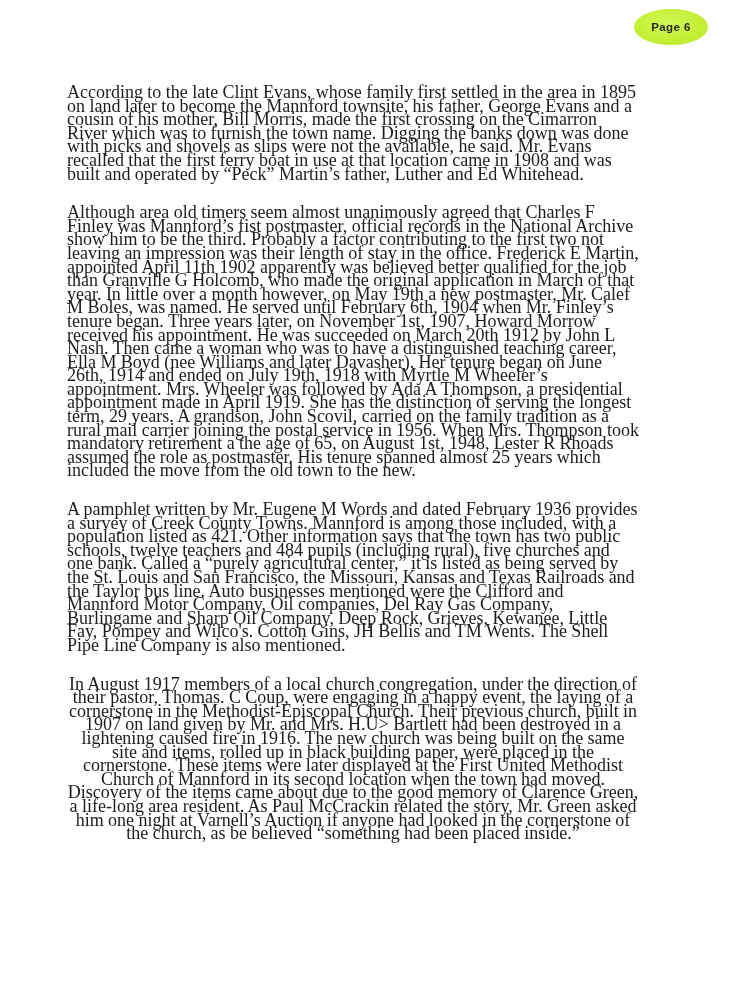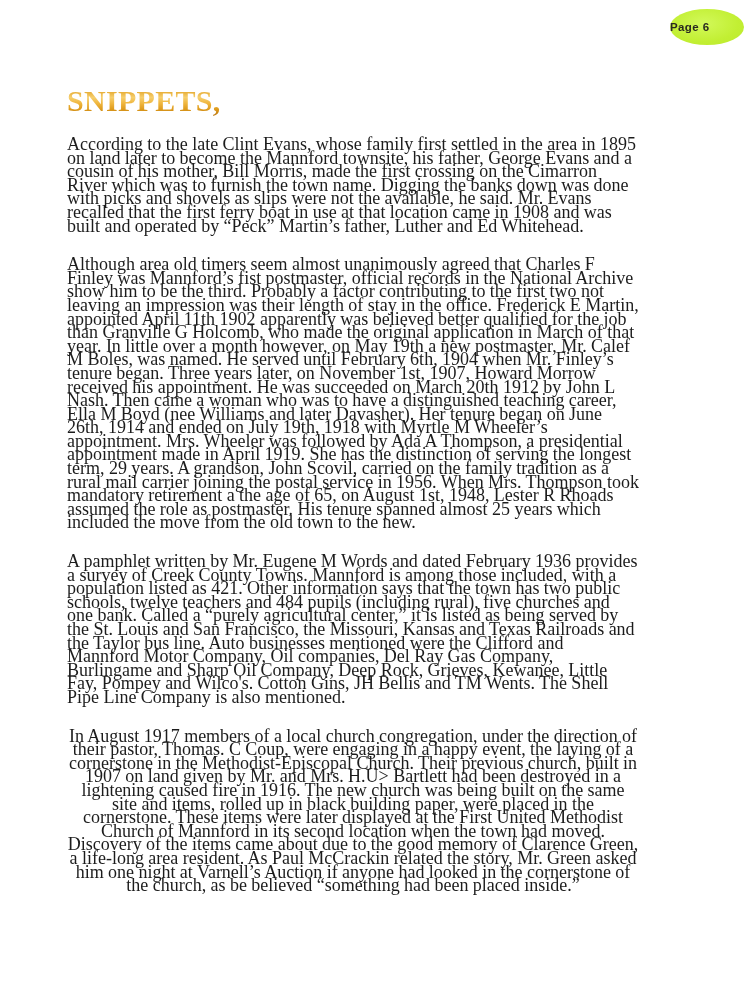--- a/index.html
+++ b/index.html
@@ -19,30 +19,30 @@
   .page {
     position: relative;
     width: 750px;
     height: 1003px;
     background: #ffffff;
   }
 
   
   .page-badge {
     position: absolute;
-    left: 670px;
+    left: 634px;
     top: 9px;
     width: 74px;
     height: 36px;
     border-radius: 50% / 50%;
     background: #c6f23c;
     background: radial-gradient(ellipse at 45% 40%, #d2f95a 0%, #c2ef33 60%, #bbe92c 100%);
     display: flex;
     align-items: center;
-    justify-content: flex-start;
+    justify-content: center;
   }
   .page-badge-label {
     font-family: "Liberation Sans", "DejaVu Sans", sans-serif;
     font-size: 11.5px;
     font-weight: 700;
     letter-spacing: 0.4px;
     color: #2a2a20;
     white-space: nowrap;
   }
 
@@ -92,21 +92,20 @@
 <body>
 
 <div class="page">
 
   <div class="page-badge">
     <span class="page-badge-label">Page 6</span>
   </div>
 
   <div class="content">
 
-    <h1 class="headline">SNIPPETS,</h1>
 
     <p class="para">According to the late Clint Evans, whose family first settled in the area in 1895 on land later to become the Mannford townsite, his father, George Evans and a cousin of his mother, Bill Morris, made the first crossing on the Cimarron River which was to furnish the town name. Digging the banks down was done with picks and shovels as slips were not the available, he said. Mr. Evans recalled that the first ferry boat in use at that location came in 1908 and was built and operated by “Peck” Martin’s father, Luther and Ed Whitehead.</p>
 
     <p class="para">Although area old timers seem almost unanimously agreed that Charles F Finley was Mannford’s fist postmaster, official records in the National Archive show him to be the third. Probably a factor contributing to the first two not leaving an impression was their length of stay in the office. Frederick E Martin, appointed April 11th 1902 apparently was believed better qualified for the job than Granville G Holcomb, who made the original application in March of that year. In little over a month however, on May 19th a new postmaster, Mr. Calef M Boles, was named. He served until  February 6th, 1904 when Mr. Finley’s tenure began. Three years later, on November 1st, 1907, Howard Morrow received his appointment.  He was succeeded on March 20th 1912 by John L Nash. Then came a woman who was to have a distinguished teaching career, Ella M Boyd (nee Williams and later Davasher). Her tenure began on June 26th, 1914 and ended on July 19th, 1918 with Myrtle M Wheeler’s appointment. Mrs. Wheeler was followed by Ada A Thompson, a presidential appointment made in April 1919. She has the distinction of serving the longest term, 29 years. A grandson, John Scovil, carried on the family tradition as a rural mail carrier  joining the postal service in 1956. When Mrs. Thompson took mandatory retirement a the age of 65, on August 1st, 1948, Lester R Rhoads assumed the role as postmaster. His tenure spanned almost 25 years which included the move from the old town to the new.</p>
 
     <p class="para">A pamphlet written by Mr. Eugene M Words and dated February 1936 provides a survey of Creek County Towns. Mannford is among those included, with a population listed as 421. Other information says that the town has two public schools, twelve teachers and 484 pupils (including rural), five churches and one bank. Called a “purely agricultural center,” it is listed as being served by the St. Louis and San Francisco, the Missouri, Kansas and Texas Railroads and the Taylor bus line. Auto businesses mentioned were the Clifford and Mannford Motor Company, Oil companies, Del Ray Gas Company, Burlingame and Sharp Oil Company, Deep Rock, Grieves, Kewanee, Little Fay, Pompey and Wilco's. Cotton Gins, JH Bellis and TM Wents. The Shell Pipe Line Company is also mentioned.</p>
 
     <p class="para">In August 1917 members of a local church congregation, under the direction of their pastor, Thomas. C Coup, were engaging in a happy event, the laying of a cornerstone in the Methodist-Episcopal Church. Their previous church, built in 1907 on land given by Mr. and Mrs. H.U&gt; Bartlett had been destroyed in a lightening caused fire in 1916. The new church was being built on the same site and items, rolled up in black building paper, were placed in the cornerstone. These items were later displayed at the First United Methodist Church of Mannford in its second location when the town had moved. Discovery of the items came about due to the good memory of  Clarence Green, a life-long area resident. As Paul McCrackin related the story, Mr. Green asked him one night at Varnell’s Auction if anyone had looked in the cornerstone of the church, as be believed “something had been placed inside.”</p>
 
   </div>

